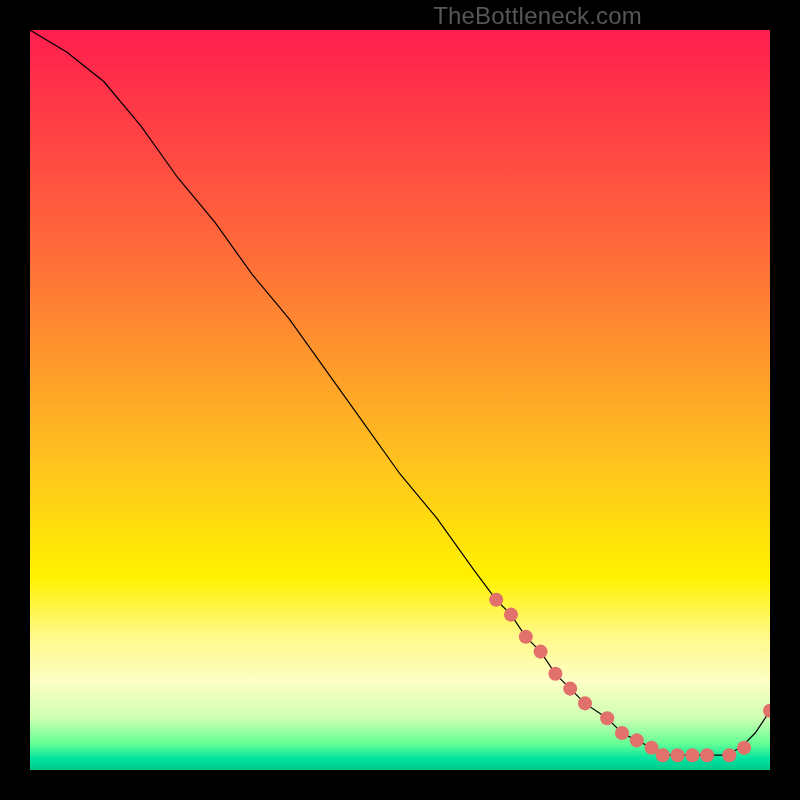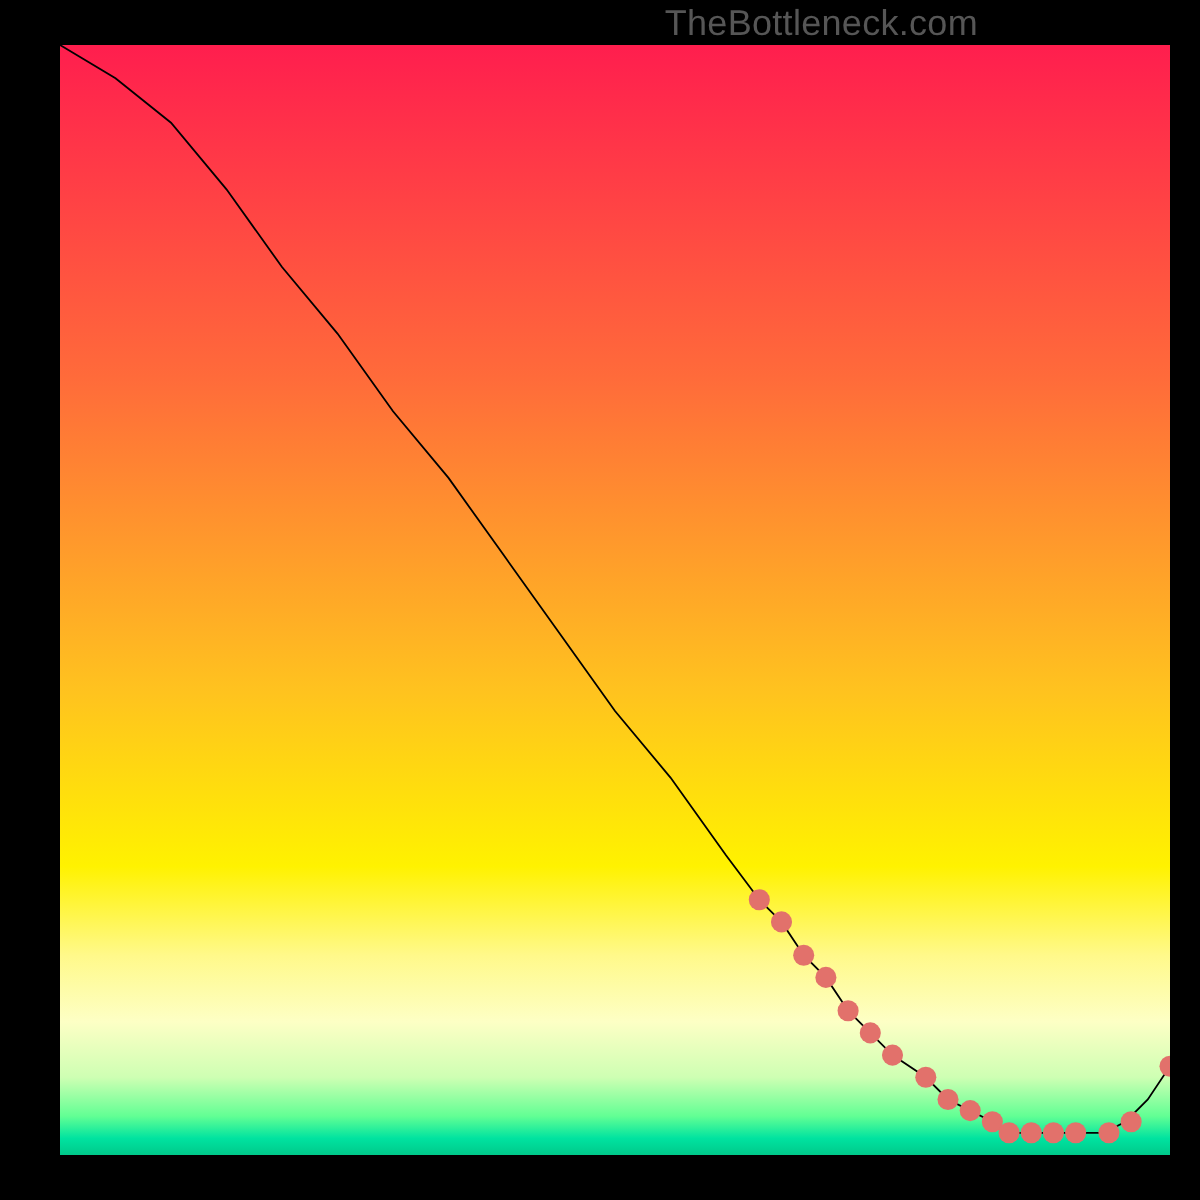--- a/index.html
+++ b/index.html
@@ -8,21 +8,20 @@
     width: 800px;
     height: 800px;
     background: #000000;
     overflow: hidden;
   }
   .outer {
     position: relative;
     width: 652px;
     height: 800px;
     background: #000000;
-    margin-left: 10px;
   }
   .watermark {
     position: absolute;
     top: 2px;
     right: 10px;
     color: #565656;
     font-family: Arial, Helvetica, sans-serif;
     font-size: 24px;
     font-weight: 500;
     letter-spacing: 0.2px;

